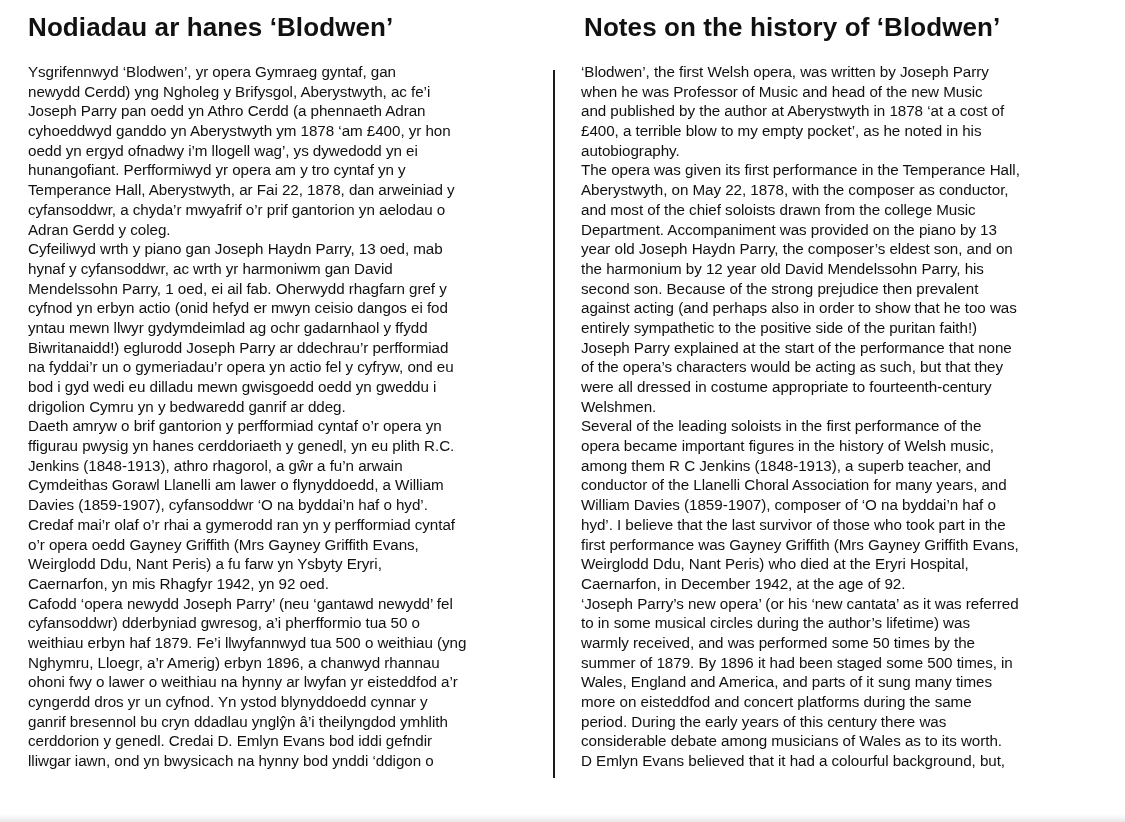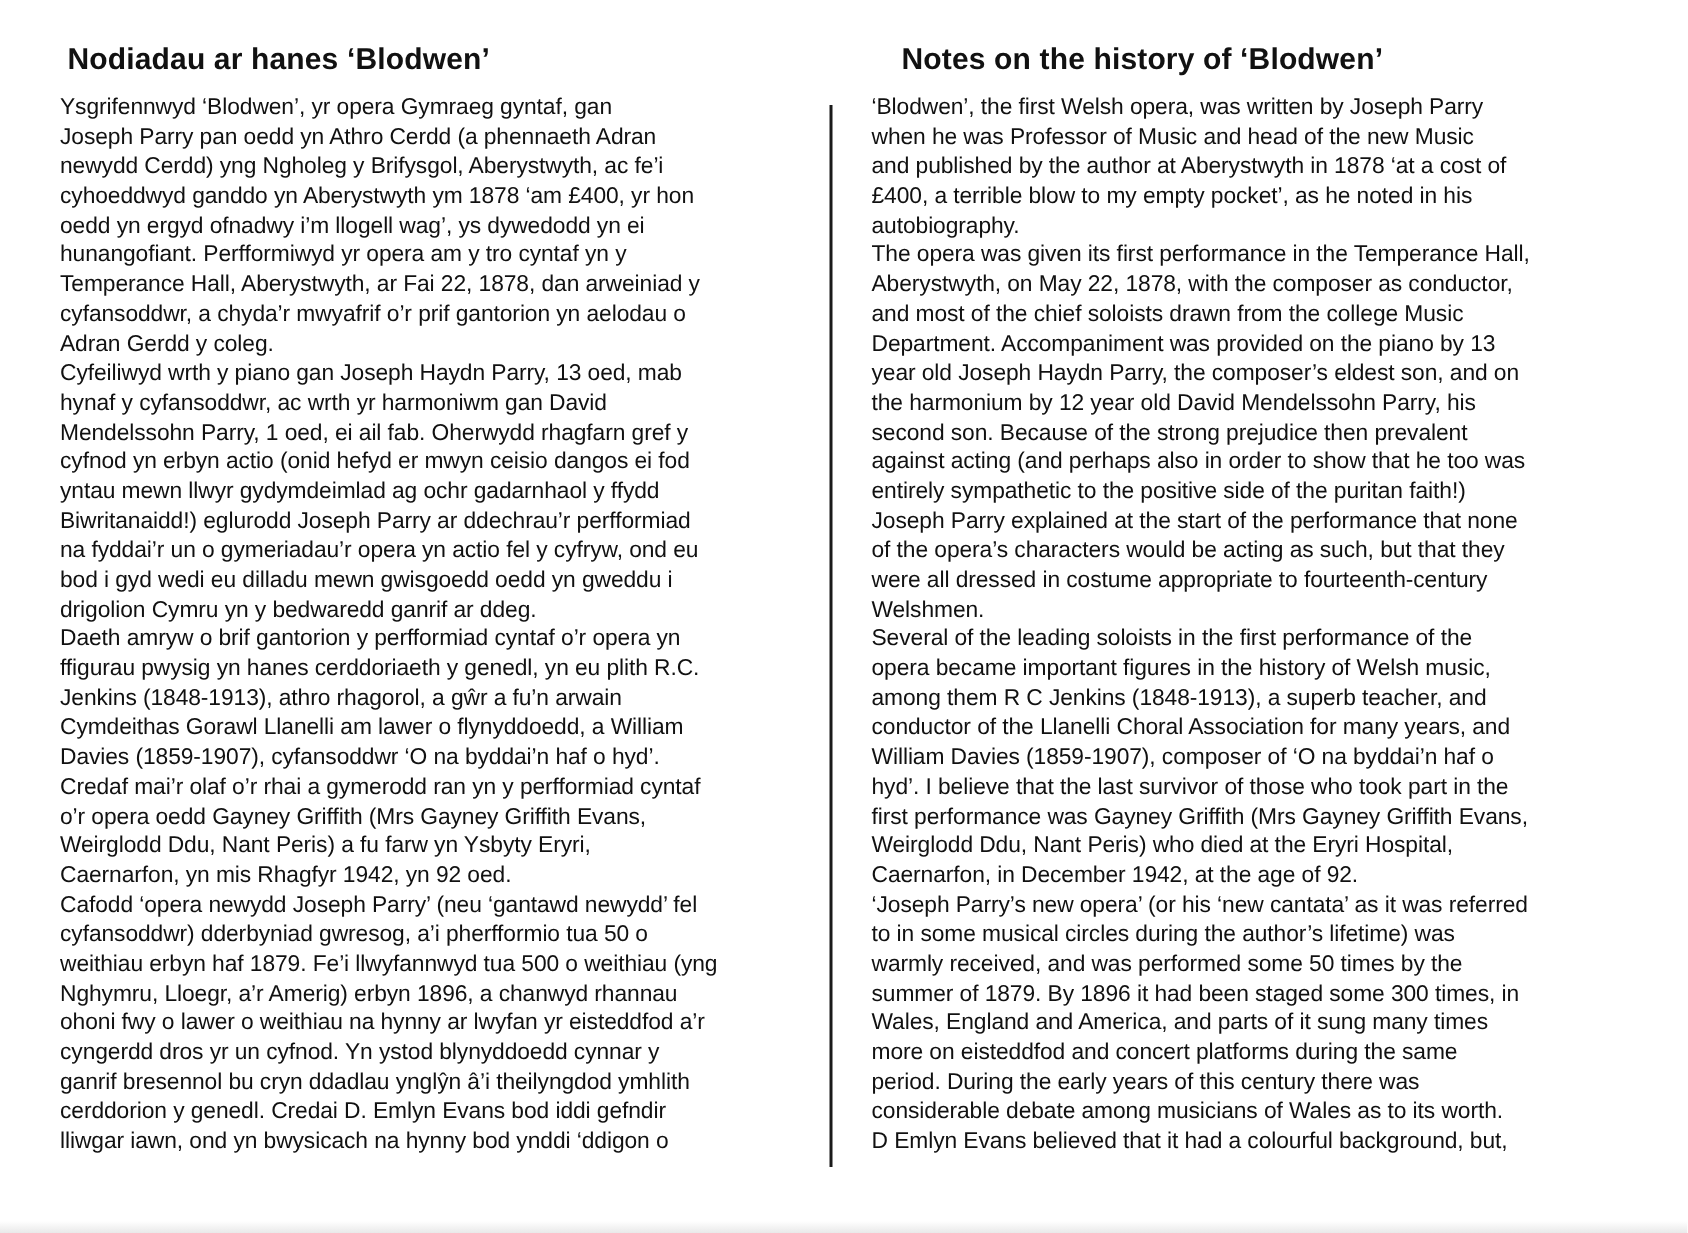--- a/index.html
+++ b/index.html
@@ -18,30 +18,30 @@
     .column {
       position: absolute;
       top: 0;
     }
     .col-left { left: 28px; width: 520px; }
     .col-right { left: 584px; width: 520px; }
     .heading {
       position: absolute;
       top: 12px;
       left: 0;
-      margin: 17px;
-      font-size: 20px;
+      margin: 0;
+      font-size: 26px;
       font-weight: bold;
       white-space: nowrap;
       letter-spacing: 0.1px;
     }
     .body-lines {
       position: absolute;
       top: 62px;
-      left: 12px;
+      left: 0;
     }
     .col-right .body-lines { left: -3px; }
     .line {
       display: block;
       height: 19.7px;
       line-height: 19.7px;
       font-size: 15.2px;
       white-space: nowrap;
       letter-spacing: -0.05px;
     }
@@ -62,22 +62,22 @@
       background: linear-gradient(#ffffff, #e9e9e9);
     }
   </style>
 </head>
 <body>
 
 <div class="column col-left">
   <h1 class="heading">Nodiadau ar hanes ‘Blodwen’</h1>
   <div class="body-lines" id="left-lines">
       <span class="line">Ysgrifennwyd ‘Blodwen’, yr opera Gymraeg gyntaf, gan</span>
+      <span class="line">newydd Cerdd) yng Ngholeg y Brifysgol, Aberystwyth, ac fe’i</span>
       <span class="line">Joseph Parry pan oedd yn Athro Cerdd (a phennaeth Adran</span>
-      <span class="line">newydd Cerdd) yng Ngholeg y Brifysgol, Aberystwyth, ac fe’i</span>
       <span class="line">cyhoeddwyd ganddo yn Aberystwyth ym 1878 ‘am £400, yr hon</span>
       <span class="line">oedd yn ergyd ofnadwy i’m llogell wag’, ys dywedodd yn ei</span>
       <span class="line">hunangofiant. Perfformiwyd yr opera am y tro cyntaf yn y</span>
       <span class="line">Temperance Hall, Aberystwyth, ar Fai 22, 1878, dan arweiniad y</span>
       <span class="line">cyfansoddwr, a chyda’r mwyafrif o’r prif gantorion yn aelodau o</span>
       <span class="line">Adran Gerdd y coleg.</span>
       <span class="line">Cyfeiliwyd wrth y piano gan Joseph Haydn Parry, 13 oed, mab</span>
       <span class="line">hynaf y cyfansoddwr, ac wrth yr harmoniwm gan David</span>
       <span class="line">Mendelssohn Parry, 1 oed, ei ail fab. Oherwydd rhagfarn gref y</span>
       <span class="line">cyfnod yn erbyn actio (onid hefyd er mwyn ceisio dangos ei fod</span>
@@ -135,21 +135,21 @@
       <span class="line"> among them R C Jenkins (1848-1913), a superb teacher, and</span>
       <span class="line"> conductor of the Llanelli Choral Association for many years, and</span>
       <span class="line"> William Davies (1859-1907), composer of ‘O na byddai’n haf o</span>
       <span class="line"> hyd’. I believe that the last survivor of those who took part in the</span>
       <span class="line"> first performance was Gayney Griffith (Mrs Gayney Griffith Evans,</span>
       <span class="line"> Weirglodd Ddu, Nant Peris) who died at the Eryri Hospital,</span>
       <span class="line"> Caernarfon, in December 1942, at the age of 92.</span>
       <span class="line"> ‘Joseph Parry’s new opera’ (or his ‘new cantata’ as it was referred</span>
       <span class="line"> to in some musical circles during the author’s lifetime) was</span>
       <span class="line"> warmly received, and was performed some 50 times by the</span>
-      <span class="line"> summer of 1879. By 1896 it had been staged some 300 times, in</span>
+      <span class="line"> summer of 1879. By 1896 it had been staged some 500 times, in</span>
       <span class="line"> Wales, England and America, and parts of it sung many times</span>
       <span class="line"> more on eisteddfod and concert platforms during the same</span>
       <span class="line"> period. During the early years of this century there was</span>
       <span class="line"> considerable debate among musicians of Wales as to its worth.</span>
       <span class="line"> D Emlyn Evans believed that it had a colourful background, but,</span>
     </div>
 </div>
 
 <div class="bottom-edge"></div>
 

